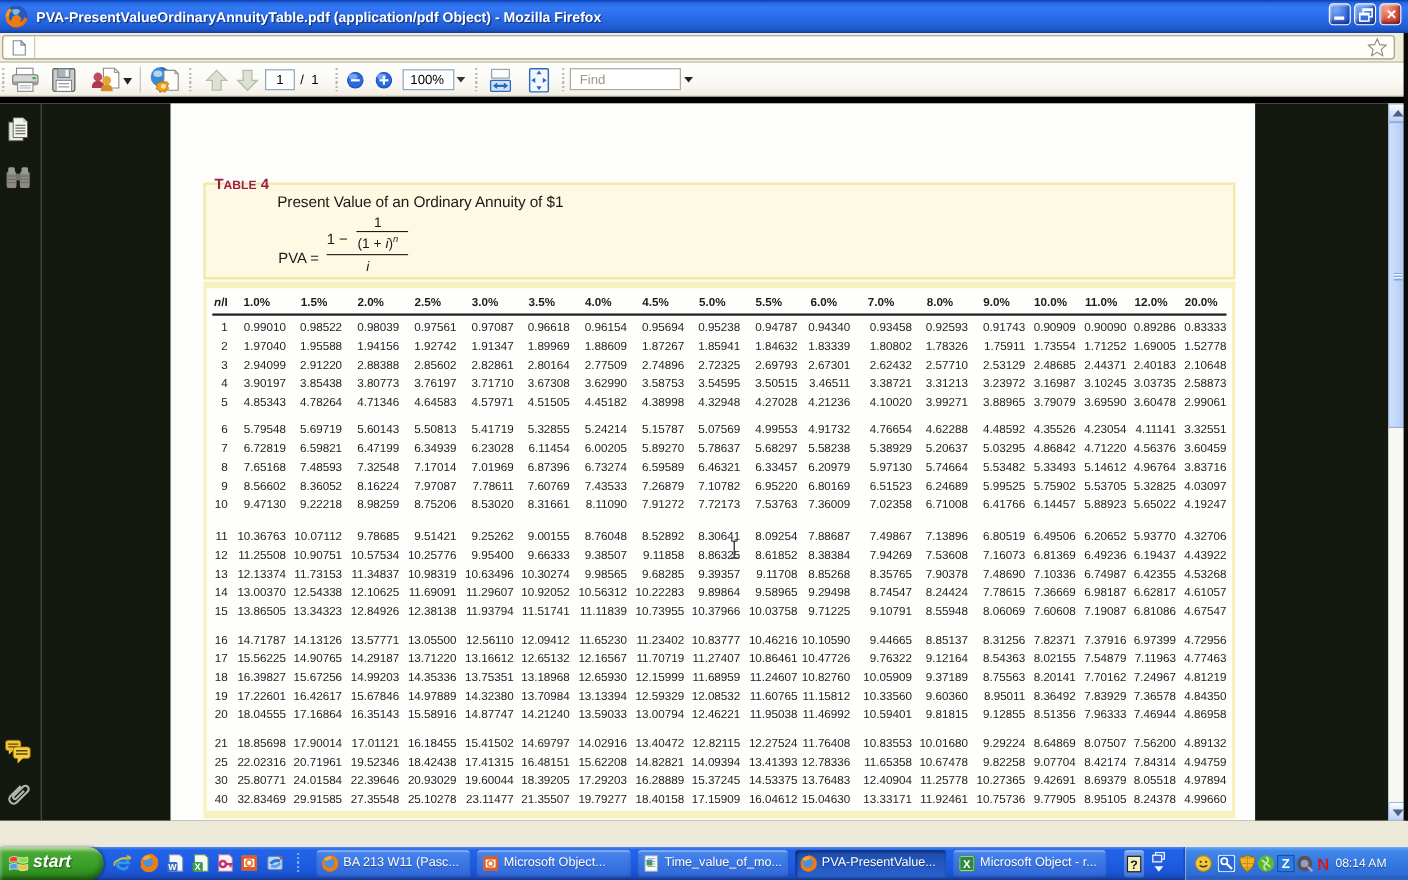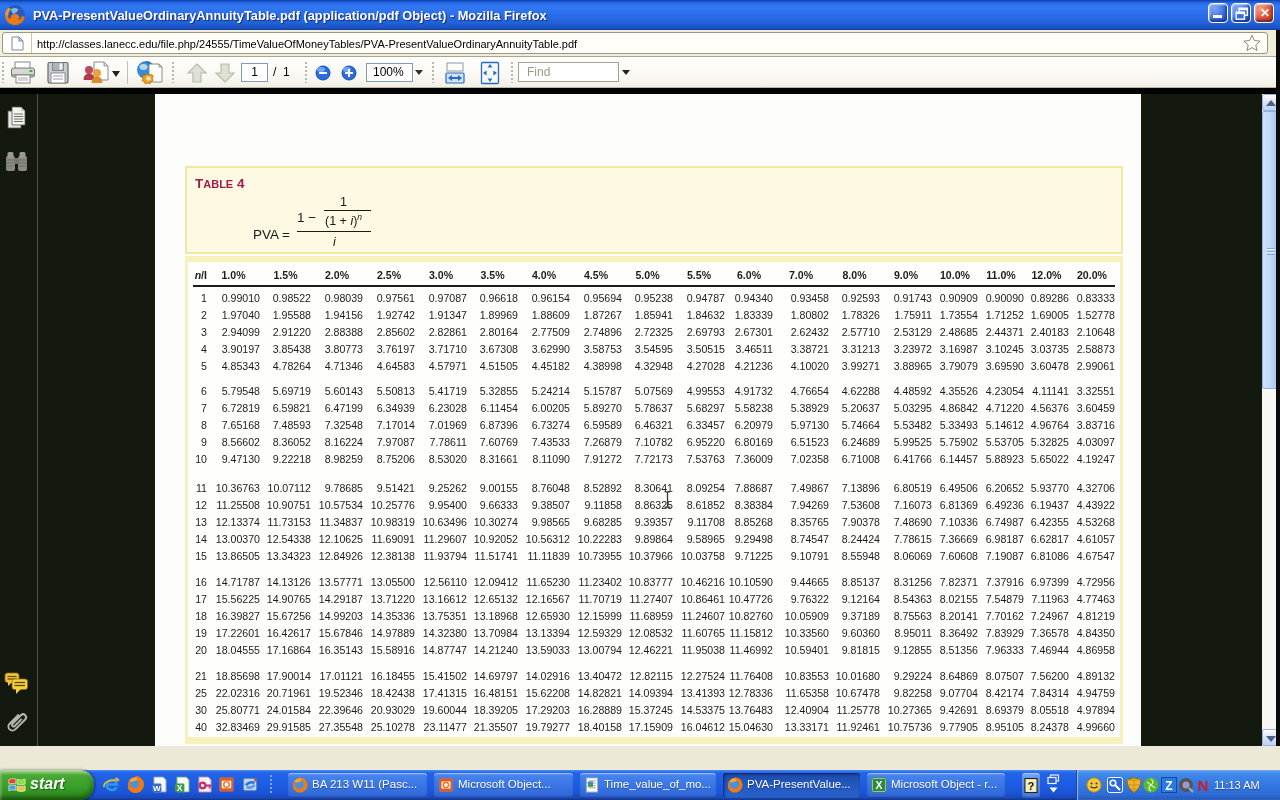--- a/index.html
+++ b/index.html
@@ -48,21 +48,21 @@
 
   
   #sbar { position:absolute; left:1262px; top:0; width:17px; height:652px; background:#f8f7f4; }
   .sbtn { position:absolute; left:0; width:17px; height:17px; background:linear-gradient(180deg,#fdfefe 0%,#d7e4f9 50%,#bcd2f5 100%); border:1px solid #98b4e0; border-radius:2px; }
   #sthumb { position:absolute; left:0; top:17px; width:17px; height:278px; background:linear-gradient(90deg,#cfe0fa 0%,#c0d6f8 50%,#a8c4f0 100%); border:1px solid #90aede; border-radius:2px; }
   #sgrip { position:absolute; left:4px; top:136px; width:8px; height:7px;
      background-image:repeating-linear-gradient(180deg,#84a8e0 0 1px,#eef4fd 1px 2px,transparent 2px 3px); }
   .sarr { position:absolute; left:3px; width:0; height:0; border:5px solid transparent; }
   #hdrbox { position:absolute; left:185px; top:166px; width:938px; height:88px; background:#fdf9e3; border:2px solid #f0e9a2; }
   #tablebox { position:absolute; left:185px; top:256px; width:938px; height:488px; background:#fefefc; border:3px solid #f7f1bd; border-top-width:6px; border-bottom-width:7px; }
-  #t4 { position:absolute; left:195px; top:176px; color:#a21c4b; font-weight:bold; font-size:13.5px; }
+  #t4 { position:absolute; left:195px; top:160px; color:#a21c4b; font-weight:bold; font-size:13.5px; }
   #t4 .sc { font-size:11px; }
   #ttitle { position:absolute; left:252px; top:175px; font-size:14px; color:#1a1a1a; letter-spacing:-0.1px; }
 
   
   .frm { position:absolute; color:#1a1a1a; font-size:13.5px; }
   .bar { position:absolute; background:#1a1a1a; height:1.5px; }
 
   
   .rw { position:absolute; left:185px; width:929px; height:14px; font-size:10.6px; color:#1c1c1c; white-space:nowrap; }
   .rw span { display:inline-block; text-align:right; vertical-align:top; }
@@ -124,21 +124,20 @@
   </div>
 
   <div id="urlrow">
     <div id="urlfield">
       <div id="urlicon">
         <svg class="abs" style="left:8px;top:3px" width="13" height="15" viewBox="0 0 13 15">
           <path d="M1 1 H8 L12 5 V14 H1 Z" fill="#fff" stroke="#7a8aa0" stroke-width="1"></path>
           <path d="M8 1 L8 5 L12 5 Z" fill="#c9d6ea" stroke="#7a8aa0" stroke-width="1"></path>
         </svg>
       </div>
-      <span id="urltext">http://classes.lanecc.edu/file.php/24555/TimeValueOfMoneyTables/PVA-PresentValueOrdinaryAnnuityTable.pdf</span>
       <svg class="star" viewBox="0 0 20 20">
           <path d="M10 1.5 L12.6 7.3 L19 7.9 L14.2 12.1 L15.6 18.4 L10 15.1 L4.4 18.4 L5.8 12.1 L1 7.9 L7.4 7.3 Z" fill="#fffef8" stroke="#8a8876" stroke-width="1.1"></path>
         </svg>
     </div>
   </div>
 
   <div id="toolbar">
     <div class="dotsep" style="left:2px"></div>
 
     <svg class="tb" style="left:10px;top:4px" width="26" height="24" viewBox="0 0 26 24">
@@ -289,20 +288,21 @@
         </div>
       <div class="sbtn" style="top:635px">
           <div class="sarr" style="top:6px;border-top:6px solid #4d6185;border-bottom:none"></div>
         </div>
     </div>
   </div>
 
   <div id="hdrbox"></div>
   <div id="tablebox"></div>
   <div id="t4"><span>T</span><span class="sc">ABLE</span> <span>4</span></div>
+  <div id="ttitle">Present Value of an Ordinary Annuity of $1</div>
 
   <div class="frm" style="left:253px;top:227px">PVA =</div>
   <div class="frm" style="left:297px;top:210px">1 −</div>
   <div class="frm" style="left:340px;top:195px;font-size:12.5px">1</div>
   <div class="bar" style="left:324px;top:210px;width:47px;height:1.2px"></div>
   <div class="frm" style="left:325px;top:212px;font-size:12.5px">(1 + <i>i</i>)<sup style="font-size:8.5px"><i>n</i></sup></div>
   <div class="bar" style="left:297px;top:231px;width:74px;height:1.3px"></div>
   <div class="frm" style="left:333px;top:235px;font-size:12.5px"><i>i</i></div>
 
   <div class="rw hdr" style="top:269px"><span style="width:22px"><i>n</i>/I</span><span style="width:53px;text-align:center">1.0%</span><span style="width:51px;text-align:center">1.5%</span><span style="width:52px;text-align:center">2.0%</span><span style="width:52px;text-align:center">2.5%</span><span style="width:52px;text-align:center">3.0%</span><span style="width:51px;text-align:center">3.5%</span><span style="width:52px;text-align:center">4.0%</span><span style="width:52px;text-align:center">4.5%</span><span style="width:51px;text-align:center">5.0%</span><span style="width:52px;text-align:center">5.5%</span><span style="width:48px;text-align:center">6.0%</span><span style="width:56px;text-align:center">7.0%</span><span style="width:51px;text-align:center">8.0%</span><span style="width:52px;text-align:center">9.0%</span><span style="width:46px;text-align:center">10.0%</span><span style="width:46px;text-align:center">11.0%</span><span style="width:45px;text-align:center">12.0%</span><span style="width:46px;text-align:center">20.0%</span></div>
@@ -488,16 +488,16 @@
           <text x="8" y="12.5" font-size="12" font-weight="bold" fill="#fff" text-anchor="middle" font-family="Liberation Sans">Z</text>
         </svg>
       <svg class="tricon" style="left:101px" viewBox="0 0 16 16">
           <circle cx="8" cy="8" r="7" fill="#555"></circle>
           <circle cx="8" cy="8" r="3.5" fill="#99c"></circle>
           <path d="M11 11 L15 15" stroke="#aab" stroke-width="2"></path>
         </svg>
       <svg class="tricon" style="left:118px" viewBox="0 0 16 16">
           <text x="8" y="14" font-size="15" font-weight="bold" fill="#d41a1a" text-anchor="middle" font-family="Liberation Sans">N</text>
         </svg>
-      <span id="clock" style="left:137px">11:13 AM</span>
+      <span id="clock" style="left:137px">08:14 AM</span>
     </div>
   </div>
 </div>
 
 </body></html>

